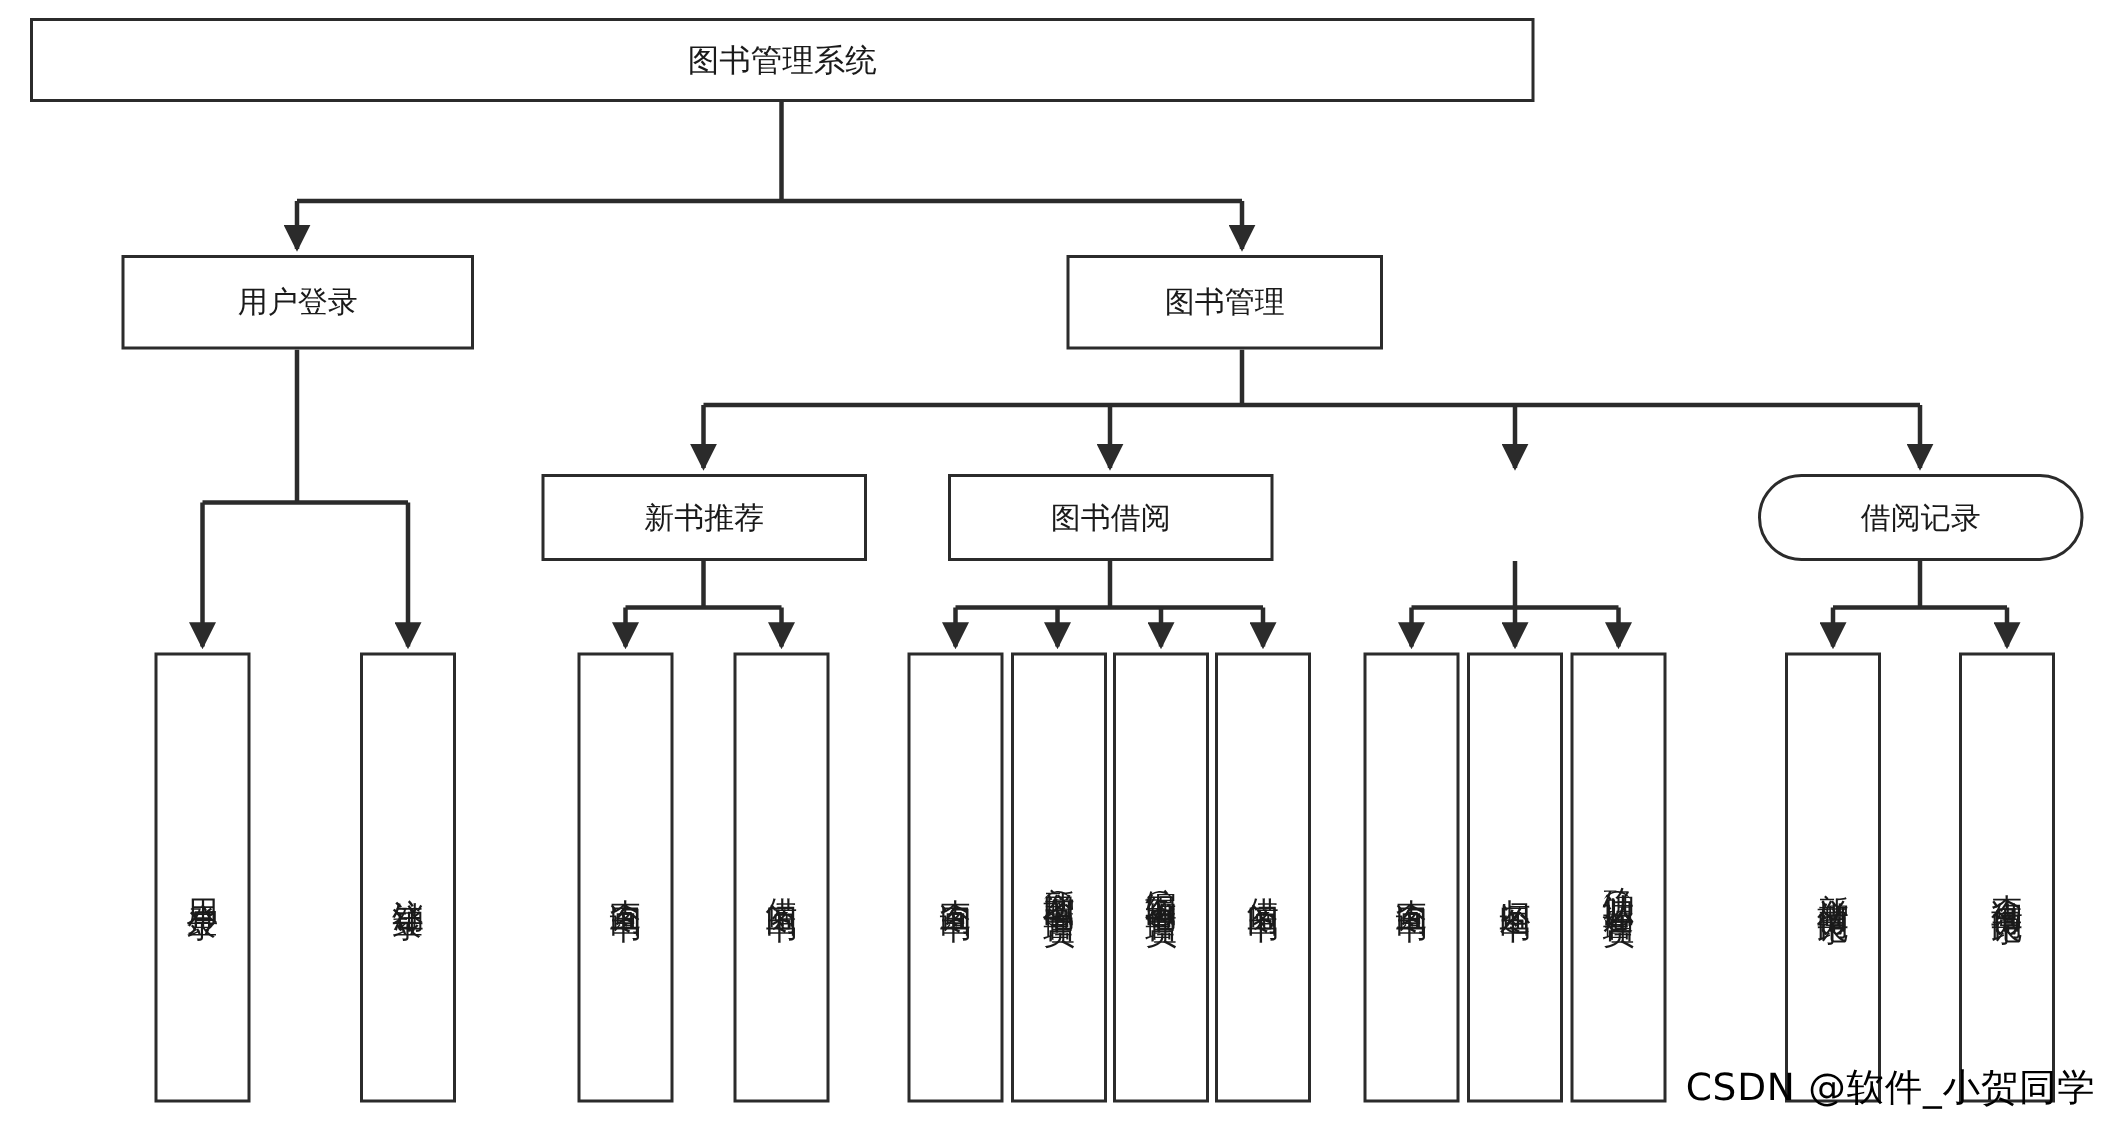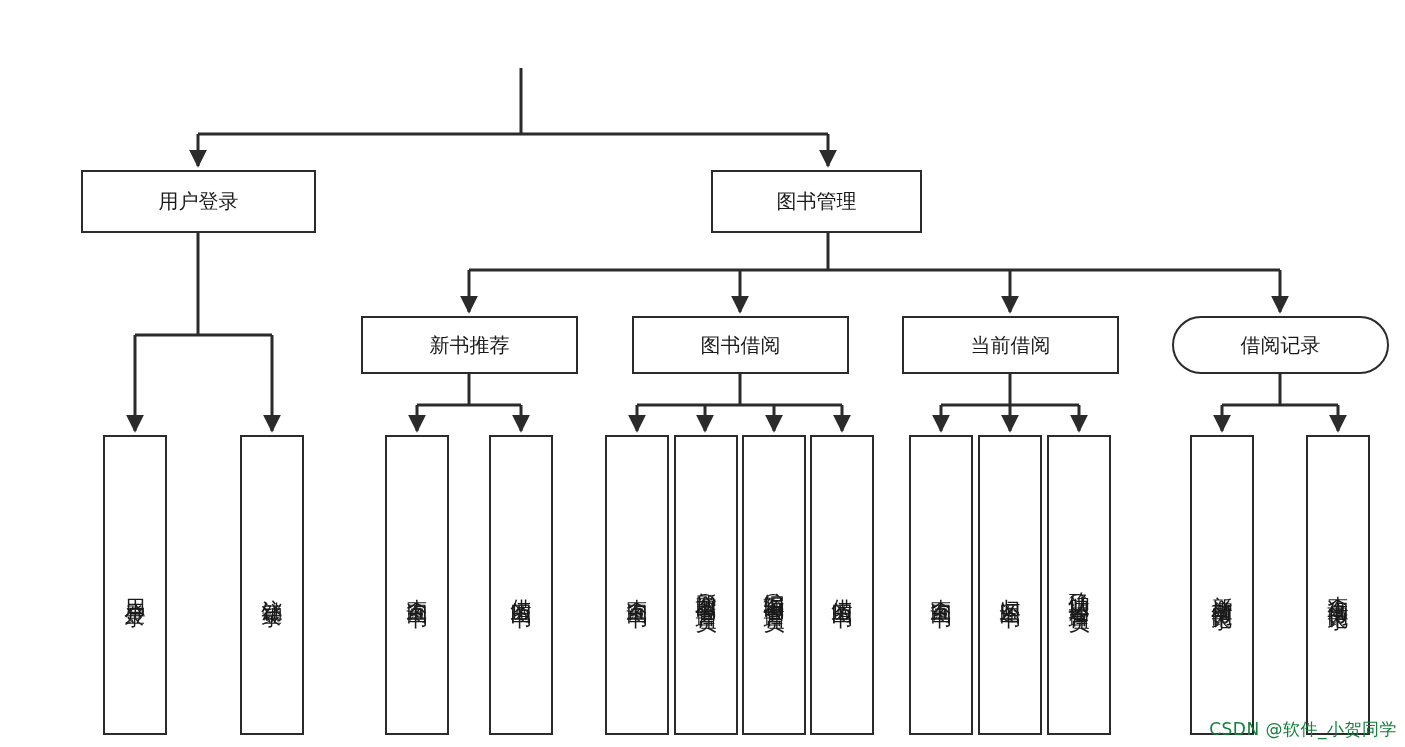--- a/index.html
+++ b/index.html
@@ -57,22 +57,22 @@
     padding-top: 6px;
     white-space: nowrap;
   }
   .node .label {
     display: block;
   }
   .watermark {
     position: absolute;
     right: 8px;
     bottom: 6px;
-    font-size: 17px;
-    color: #15803d;
+    font-size: 25px;
+    color: #000000;
     letter-spacing: 0.5px;
     white-space: nowrap;
     z-index: 3;
   }
 </style>
 </head>
 <body>
 
 <div id="canvas">
 
@@ -121,37 +121,37 @@
       <path d="M 1010 405 L 1010 431" marker-end="url(#arrow)"></path>
       <path d="M 1079 405 L 1079 431" marker-end="url(#arrow)"></path>
 
       <path d="M 1280 374 L 1280 405"></path>
       <path d="M 1222 405 L 1338 405"></path>
       <path d="M 1222 405 L 1222 431" marker-end="url(#arrow)"></path>
       <path d="M 1338 405 L 1338 431" marker-end="url(#arrow)"></path>
     </g>
   </svg>
 
+  <div class="node root" style="left:20px; top:12px; width:1003px; height:56px;">
+    <span class="label">图书管理系统</span>
+  </div>
 
   <div class="node lvl1" style="left:81px; top:170px; width:235px; height:63px;">
     <span class="label">用户登录</span>
   </div>
   <div class="node lvl1" style="left:711px; top:170px; width:211px; height:63px;">
     <span class="label">图书管理</span>
   </div>
 
   <div class="node lvl2" style="left:361px; top:316px; width:217px; height:58px;">
     <span class="label">新书推荐</span>
   </div>
   <div class="node lvl2" style="left:632px; top:316px; width:217px; height:58px;">
     <span class="label">图书借阅</span>
   </div>
-  <div class="node lvl2" style="left:902px; top:316px; width:217px; height:58px;">
-    <span class="label">当前借阅</span>
-  </div>
   <div class="node lvl2" style="left:1172px; top:316px; width:217px; height:58px;border-radius:29px;">
     <span class="label">借阅记录</span>
   </div>
 
   <div class="node leaf" style="left:103px; top:435px; width:64px; height:300px;">
     <span class="label">用户登录</span>
   </div>
   <div class="node leaf" style="left:240px; top:435px; width:64px; height:300px;">
     <span class="label">注销登录</span>
   </div>

